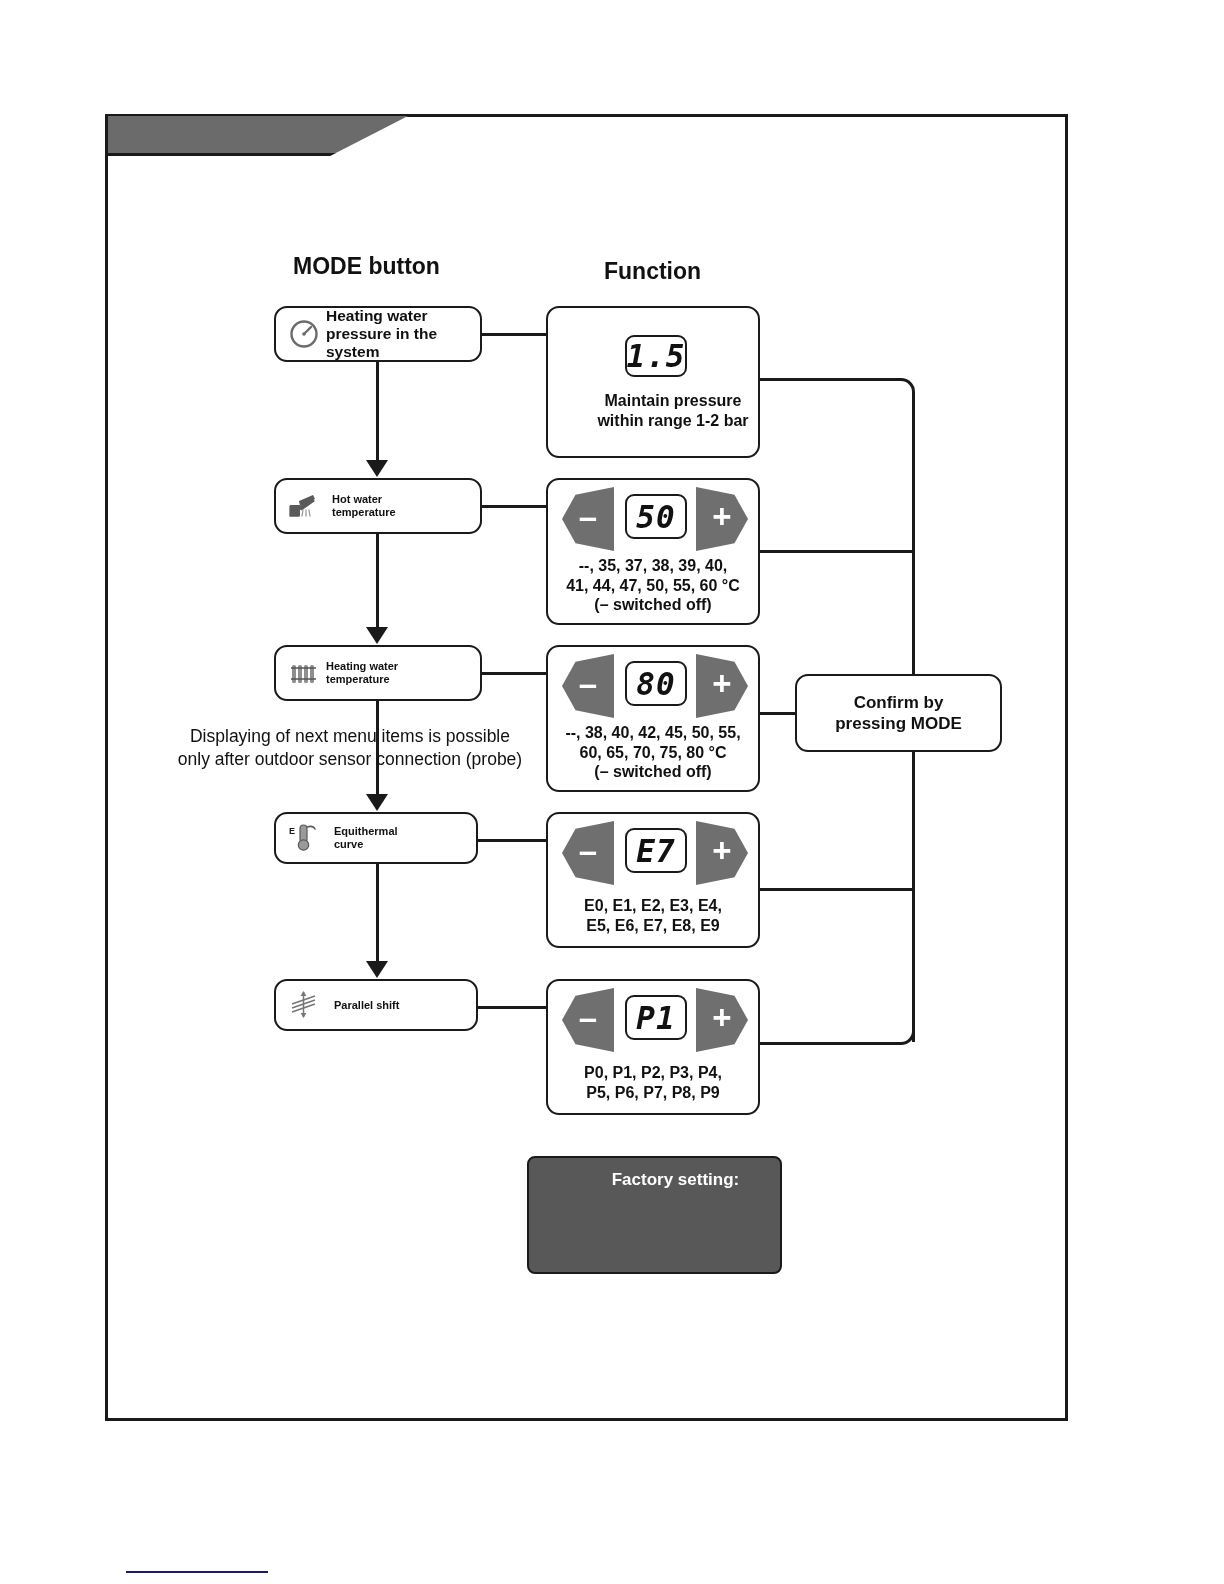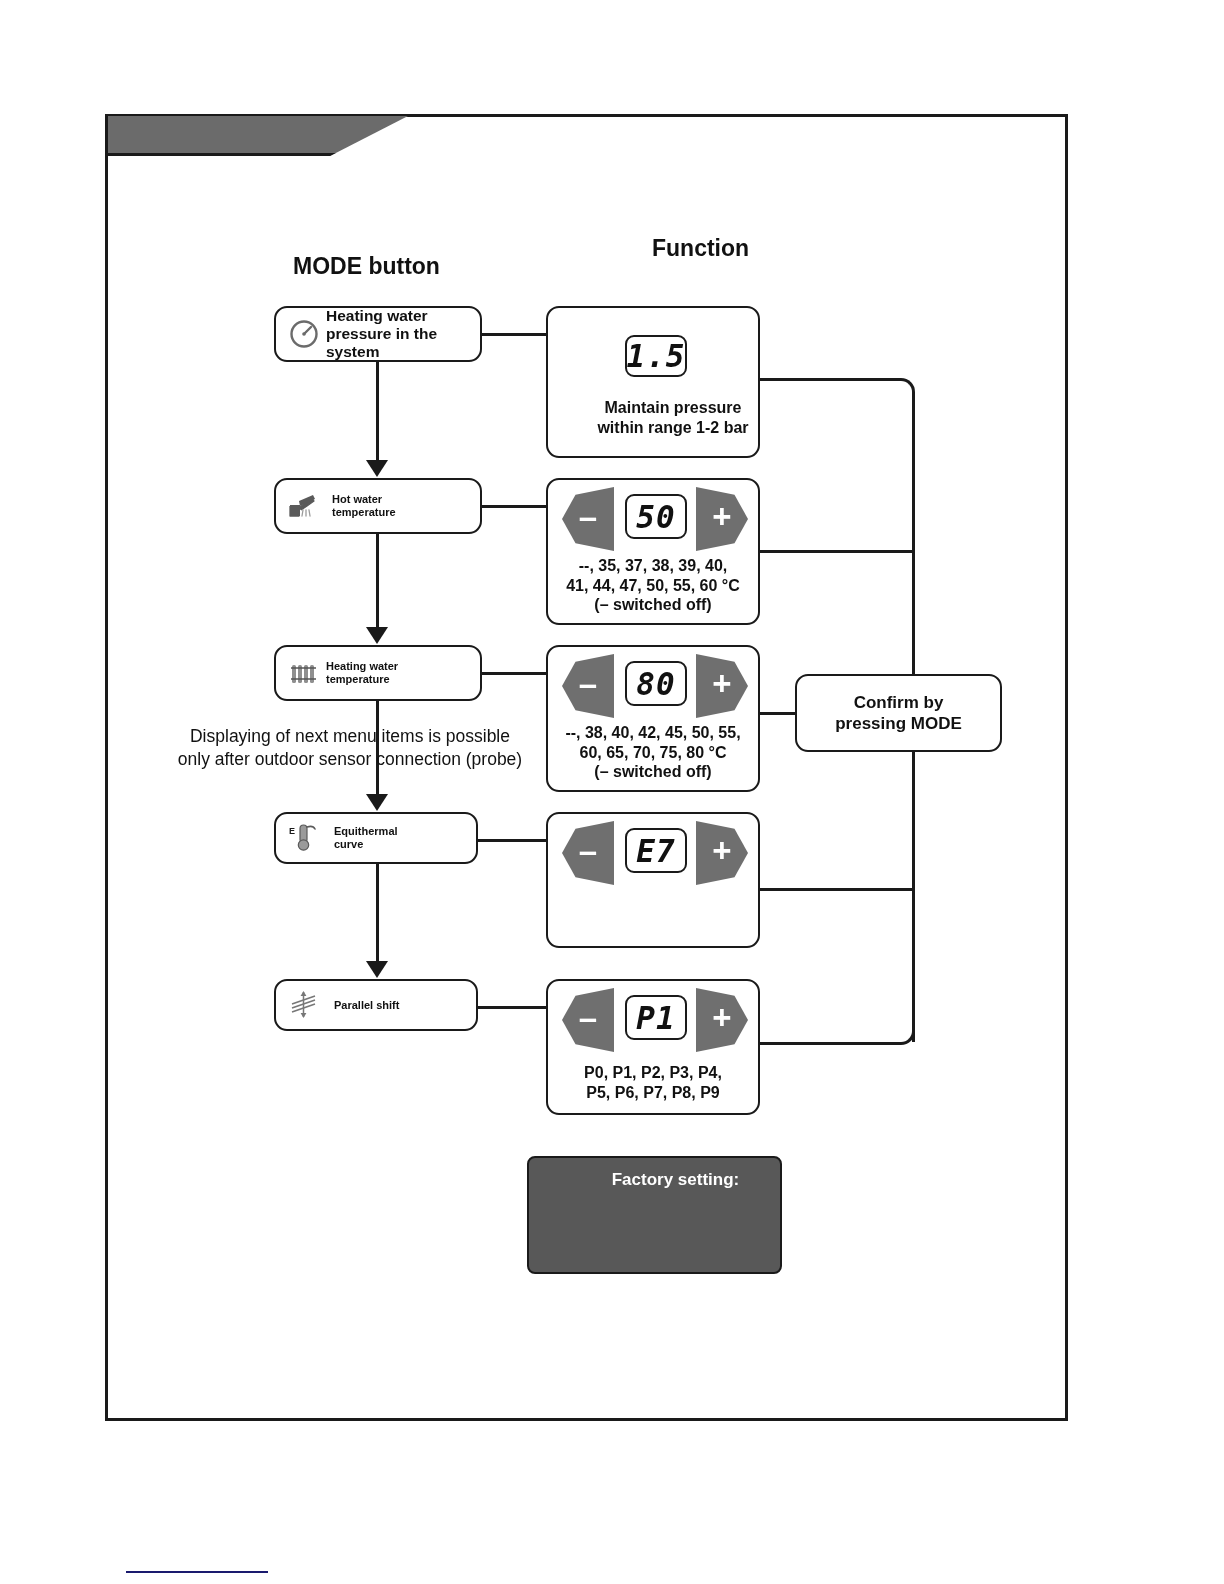--- a/index.html
+++ b/index.html
@@ -47,21 +47,21 @@
 
   
   .col-heading {
     position: absolute;
     font-size: 23px;
     font-weight: bold;
     color: #111;
     white-space: nowrap;
   }
   #heading-mode { left: 293px; top: 253px; }
-  #heading-function { left: 604px; top: 235px; margin-left: 48px; }
+  #heading-function { left: 604px; top: 258px; }
 
   
   .rbox {
     position: absolute;
     box-sizing: border-box;
     border: 2.5px solid #1a1a1a;
     border-radius: 13px;
     background: #fff;
   }
 
@@ -323,21 +323,21 @@
 <div class="conn hline" style="left:482px; top:505px; width:64px;"></div>
 <div class="conn hline" style="left:482px; top:672px; width:64px;"></div>
 <div class="conn hline" style="left:478px; top:839px; width:68px;"></div>
 <div class="conn hline" style="left:478px; top:1006px; width:68px;"></div>
 
 <div id="note-text">Displaying of next menu items is possible
 only after outdoor sensor connection (probe)</div>
 
 <div class="rbox fn-box" style="left:546px; top:306px; width:214px; height:152px;">
   <div class="seg-display" style="left:77px; top:27px; width:62px; height:42px;">1.5</div>
-  <div class="fn-caption" style="top:90px;padding-left:40px;">Maintain pressure
+  <div class="fn-caption" style="top:83px;padding-left:40px;">Maintain pressure
 within range 1-2 bar</div>
 </div>
 
 <div class="rbox fn-box" style="left:546px; top:478px; width:214px; height:147px;">
   <div class="paddle left" style="left:14px; top:7px;">
     <span>–</span>
   </div>
   <div class="seg-display" style="left:77px; top:14px; width:62px; height:45px;">50</div>
   <div class="paddle right" style="left:148px; top:7px;">
     <span>+</span>
@@ -361,20 +361,22 @@
 </div>
 
 <div class="rbox fn-box" style="left:546px; top:812px; width:214px; height:136px;">
   <div class="paddle left" style="left:14px; top:7px;">
     <span>–</span>
   </div>
   <div class="seg-display" style="left:77px; top:14px; width:62px; height:45px;text-align:right;">E7</div>
   <div class="paddle right" style="left:148px; top:7px;">
     <span>+</span>
   </div>
+  <div class="fn-caption" style="top:82px;">E0, E1, E2, E3, E4,
+E5, E6, E7, E8, E9</div>
 </div>
 
 <div class="rbox fn-box" style="left:546px; top:979px; width:214px; height:136px;">
   <div class="paddle left" style="left:14px; top:7px;">
     <span>–</span>
   </div>
   <div class="seg-display" style="left:77px; top:14px; width:62px; height:45px;">P1</div>
   <div class="paddle right" style="left:148px; top:7px;">
     <span>+</span>
   </div>

